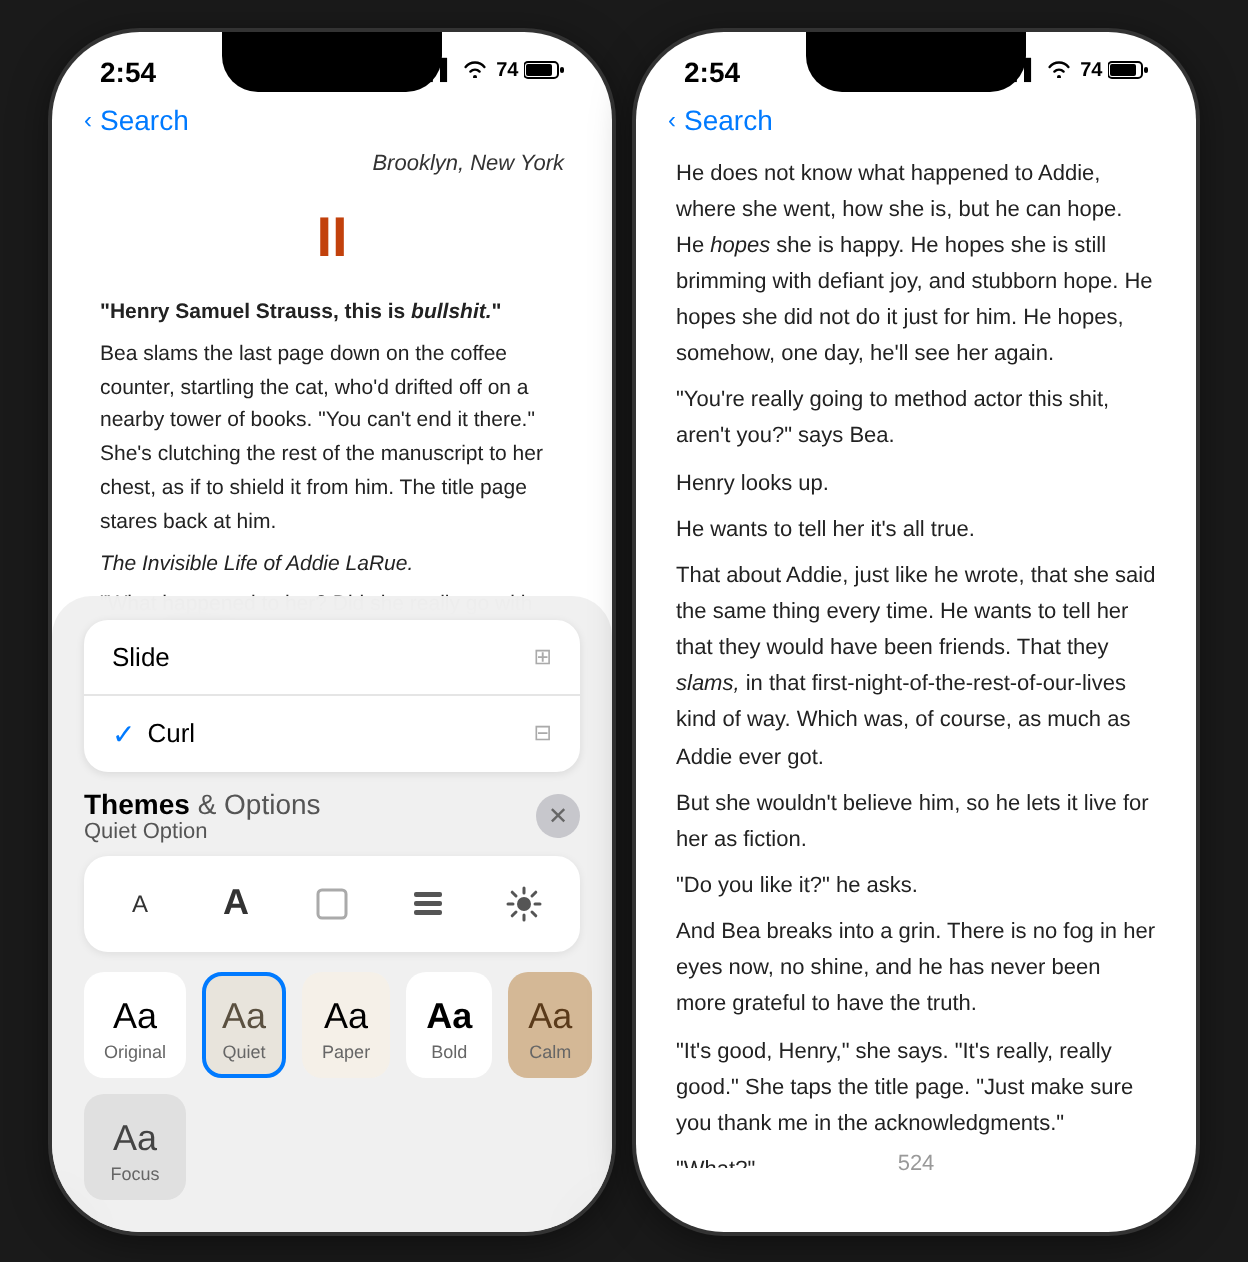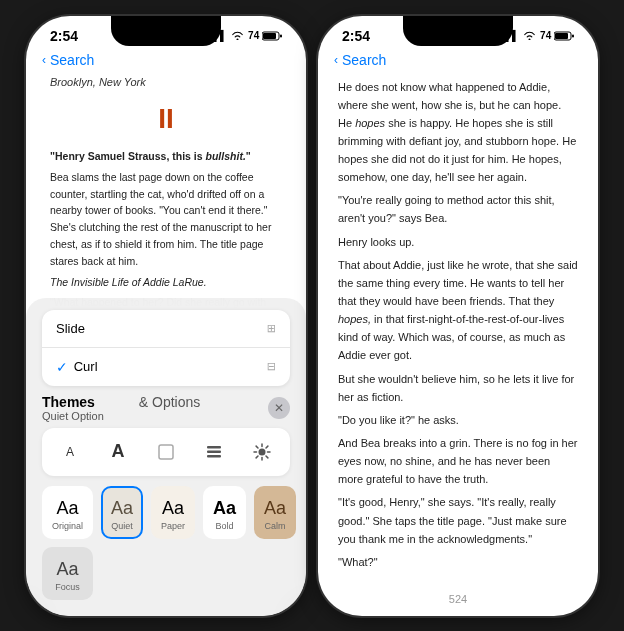--- a/index.html
+++ b/index.html
@@ -63,21 +63,21 @@
     .nav-bar .chevron { font-size: 12px; }
     
     .book-content {
       padding: 0 24px;
       font-size: 11px;
       line-height: 1.5;
       color: #222;
       flex: 1;
     }
     .book-header {
-      text-align: left;
+      text-align: right;
       font-style: italic;
       font-size: 11px;
       margin-bottom: 8px;
       color: #333;
     }
     .chapter-num {
       text-align: center;
       font-size: 28px;
       font-weight: 600;
       color: #c2410c;
@@ -188,21 +188,21 @@
       padding: 16px 20px;
       font-size: 11px;
       line-height: 1.65;
       color: #222;
       overflow: hidden;
       height: 530px;
     }
     .right-phone .book-content-full p { margin-bottom: 5px; }
     .page-num {
       position: absolute;
-      bottom: 11px;
+      bottom: 28px;
       left: 50%;
       transform: translateX(-50%);
       font-size: 11px;
       color: #999;
     }
   </style>
 </head>
 <body>
 
 <div class="phones-container">
@@ -268,21 +268,21 @@
           <div class="option-left">
             <span class="check">✓</span>
             <span>Curl</span>
           </div>
           <span class="icon-right">⊟</span>
         </div>
       </div>
 
       <div class="themes-header">
         <div>
-          <div style="font-size:14px;font-weight:600;color:#000;">Themes <span style="font-weight:400;color:#555;margin-left:40px;">&amp; Options</span></div>
+          <div style="font-size:14px;font-weight:600;color:#000;">Themes <span style="font-weight:400;color:#555;">&amp; Options</span></div>
           <div style="font-size:11px;color:#555;">Quiet Option</div>
         </div>
         <div class="close-btn">✕</div>
       </div>
 
       <div class="toolbar-row">
         <div class="toolbar-btn font-small">A</div>
         <div class="toolbar-btn font-large">A</div>
         <div class="toolbar-btn">
           <svg width="18" height="18" viewBox="0 0 18 18">
@@ -365,21 +365,22 @@
     </div>
     <div class="nav-bar">
       <span class="chevron">‹</span>
       <span style="color:#007AFF;">Search</span>
     </div>
 
     <div class="right-phone book-content-full" style="padding:4px 20px 30px; font-size:11px; line-height:1.65; color:#222; overflow:hidden; height:510px;">
       <p>He does not know what happened to Addie, where she went, how she is, but he can hope. He <span class="italic">hopes</span> she is happy. He hopes she is still brimming with defiant joy, and stubborn hope. He hopes she did not do it just for him. He hopes, somehow, one day, he'll see her again.</p>
       <p>"You're really going to method actor this shit, aren't you?" says Bea.</p>
       <p>Henry looks up.</p>
-      <p>That about Addie, just like he wrote, that she said the same thing every time. He wants to tell her that they would have been friends. That they <span class="italic">hopes,</span> in that first-night-of-the-rest-of-our-lives kind of way. Which was, of course, as much as Addie ever got.</p>
+      <p>He wants to tell her it's all true.</p>
+      <p>That about Addie, just like he wrote, that she said the same thing every time. He wants to tell her that they would have been friends. That they <span class="italic">slams,</span> in that first-night-of-the-rest-of-our-lives kind of way. Which was, of course, as much as Addie ever got.</p>
       <p>But she wouldn't believe him, so he lets it live for her as fiction.</p>
       <p>"Do you like it?" he asks.</p>
       <p>And Bea breaks into a grin. There is no fog in her eyes now, no shine, and he has never been more grateful to have the truth.</p>
       <p>"It's good, Henry," she says. "It's really, really good." She taps the title page. "Just make sure you thank me in the acknowledgments."</p>
       <p>"What?"</p>
 
     </div>
     <div class="page-num">524</div>
   </div>
 </div>

